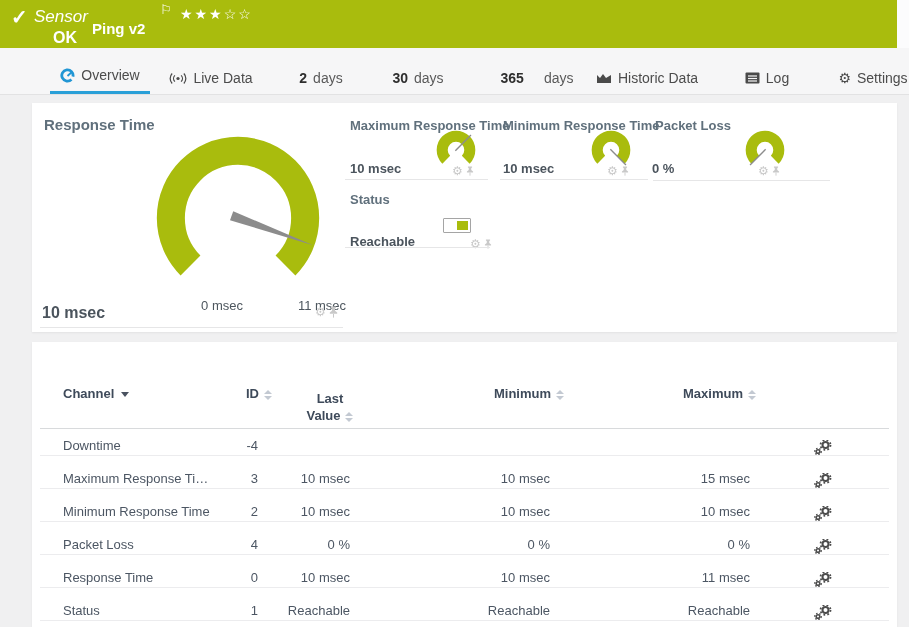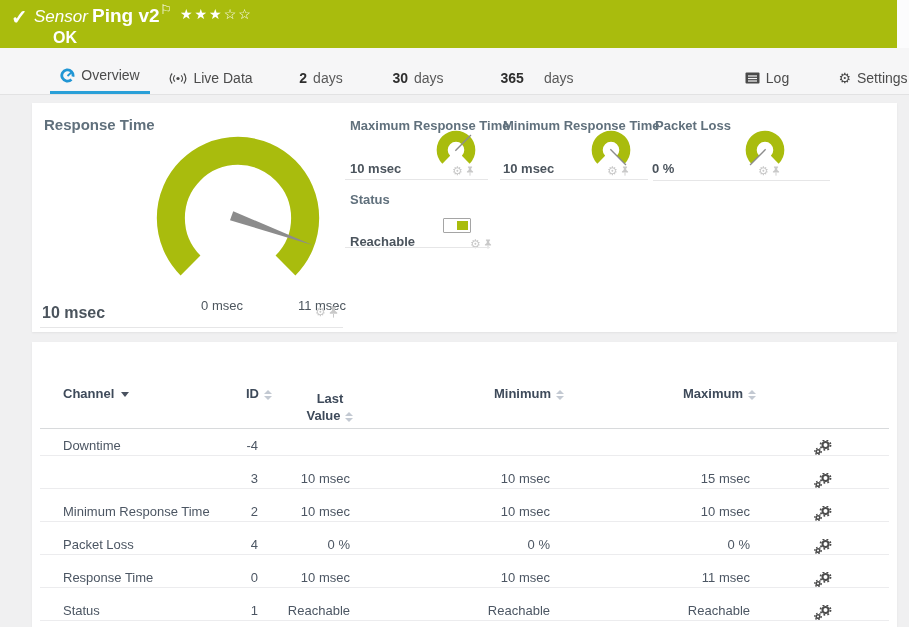--- a/index.html
+++ b/index.html
@@ -2,21 +2,21 @@
 <html><head>
 <meta charset="utf-8">
 <style>
   html,body{margin:0;padding:0;background:#f0f0f1;}
   #stage{position:relative;width:909px;height:627px;overflow:hidden;background:#f0f0f1;
          font-family:"Liberation Sans",sans-serif;color:#4c5663;}
   
   .topbar{position:absolute;left:0;top:0;width:897px;height:48px;background:#a9bc0d;color:#fff;}
   .chk{position:absolute;left:11px;top:5px;font-size:20px;font-weight:bold;}
   .stype{position:absolute;left:34px;top:7px;font-size:17px;font-style:italic;}
-  .sname{position:absolute;left:92px;top:5px;font-size:19px;font-weight:bold;}
+  .sname{position:absolute;left:92px;top:20px;font-size:15px;font-weight:bold;}
   .flagic{position:absolute;left:160px;top:2px;font-size:13px;}
   .stars{position:absolute;left:180px;top:6px;font-size:14px;letter-spacing:2px;}
   .okst{position:absolute;left:53px;top:29px;font-size:16px;font-weight:bold;}
   .right-strip{position:absolute;left:897px;top:0;width:12px;height:62px;background:#fcfcfd;}
   
   .tabbar{position:absolute;left:0;top:48px;width:909px;height:47px;background:#f6f6f7;border-bottom:1px solid #e2e2e3;box-sizing:border-box;}
   .tab{position:absolute;bottom:0;height:32px;display:flex;align-items:center;justify-content:center;gap:6px;
        font-size:14px;color:#4c4c4c;cursor:pointer;white-space:nowrap;}
   .tab.active{border-bottom:3px solid #2aa0d8;}
   .tab b{color:#2e2e2e;} .tab .days{color:#5a5a5a;text-align:right;}
@@ -90,20 +90,26 @@
       <span class="days">days</span>
     </div>
     <div class="tab" style="left:388px;width:60px;">
       <b>30</b>
       <span class="days">days</span>
     </div>
     <div class="tab" style="left:504px;width:66px;gap:20px;">
       <b>365</b>
       <span class="days">days</span>
     </div>
+    <div class="tab" style="left:594px;width:106px;">
+      <svg class="ticon" width="16" height="12" viewBox="0 0 16 12">
+        <path d="M1 11 V3 l3 3 3-4 3 4 5-3 v8 z" fill="#4a4a4a"></path>
+      </svg>
+      <span>Historic Data</span>
+    </div>
     <div class="tab" style="left:740px;width:54px;">
       <svg class="ticon" width="15" height="12" viewBox="0 0 15 12">
         <rect x="0.5" y="0.5" width="14" height="11" rx="1" fill="#4a4a4a"></rect>
         <line x1="3" y1="4" x2="12" y2="4" stroke="#f6f6f7" stroke-width="1.2"></line>
         <line x1="3" y1="6.5" x2="12" y2="6.5" stroke="#f6f6f7" stroke-width="1.2"></line>
         <line x1="3" y1="9" x2="12" y2="9" stroke="#f6f6f7" stroke-width="1.2"></line>
       </svg>
       <span>Log</span>
     </div>
     <div class="tab" style="left:834px;width:78px;">
@@ -241,20 +247,21 @@
           <circle cx="11.5" cy="5" r="3" stroke-width="2"></circle>
             <circle cx="11.5" cy="5" r="5" stroke-width="1.8" stroke-dasharray="1.8 2.2"></circle>
           <circle cx="4" cy="11.5" r="1.8" stroke-width="1.6"></circle>
             <circle cx="4" cy="11.5" r="3.2" stroke-width="1.4" stroke-dasharray="1.4 1.8"></circle>
         </svg>
       </span>
     </div>
     <div class="rsep" style="top:113px;"></div>
 
     <div class="trow" style="top:124px;">
+      <span class="c-ch">Maximum Response Ti…</span>
       <span class="c-id">3</span>
       <span class="c-last">10 msec</span>
       <span class="c-min">10 msec</span>
       <span class="c-max">15 msec</span>
       <span class="c-edit">
         <svg width="18" height="15" viewBox="0 0 18 15" fill="none" stroke="#4c4c4c">
           <circle cx="11.5" cy="5" r="3" stroke-width="2"></circle>
             <circle cx="11.5" cy="5" r="5" stroke-width="1.8" stroke-dasharray="1.8 2.2"></circle>
           <circle cx="4" cy="11.5" r="1.8" stroke-width="1.6"></circle>
             <circle cx="4" cy="11.5" r="3.2" stroke-width="1.4" stroke-dasharray="1.4 1.8"></circle>

